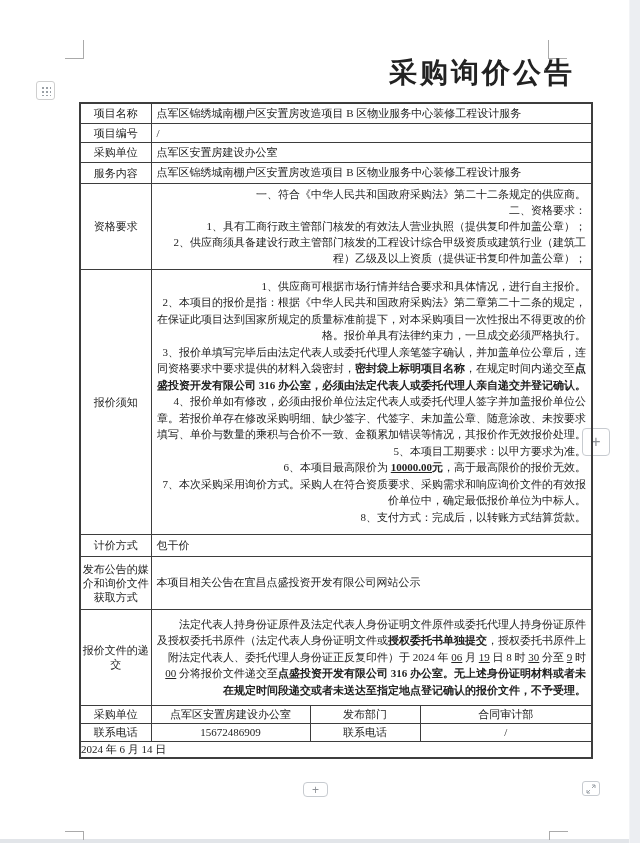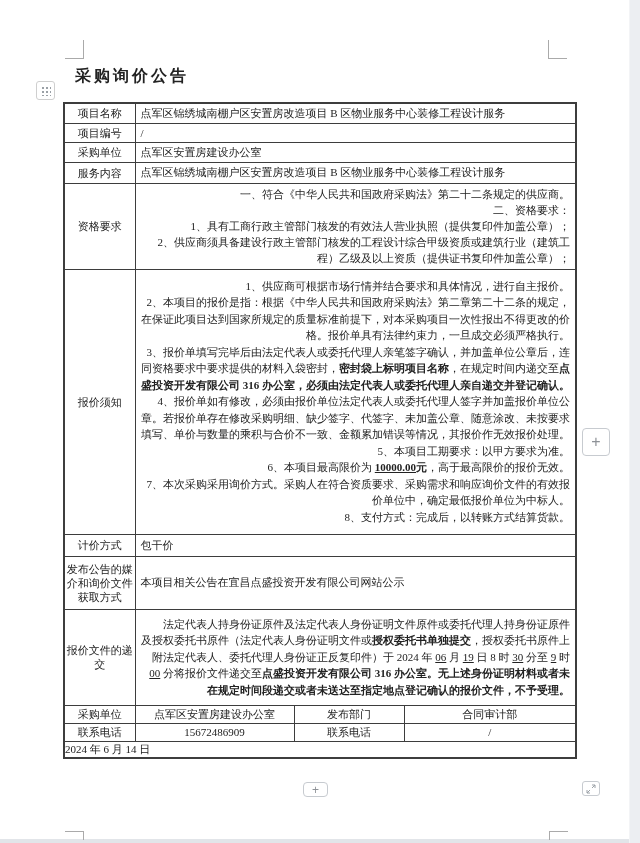--- a/index.html
+++ b/index.html
@@ -32,24 +32,24 @@
     background-size:4px 4px; background-position:0 0; }
   
   .btn { position:absolute; border:1px solid #c7cbd0; border-radius:4px;
     background:#fff; color:#8e9297; display:flex; align-items:center;
     justify-content:center; font-family:"Liberation Sans",sans-serif;
     box-sizing:border-box; cursor:pointer; }
   .btn-col { left:582px; top:428px; width:28px; height:28px; font-size:16px; }
   .btn-row { left:303px; top:782px; width:25px; height:15px; font-size:12px; line-height:1; }
   .btn-expand { left:582px; top:781px; width:18px; height:15px; border-radius:3px; }
   
-  .title { position:absolute; left:63px; top:54px; width:512px; margin:12px;
-    text-align:left; font-size:16px; font-weight:bold; letter-spacing:3px; }
+  .title { position:absolute; left:63px; top:54px; width:512px; margin:0;
+    text-align:right; font-size:28px; font-weight:bold; letter-spacing:3px; }
   
-  .doc-table { position:absolute; left:63px; top:102px; width:512px;
+  .doc-table { position:absolute; left:79px; top:102px; width:512px;
     border-collapse:collapse; table-layout:fixed; font-size:11px;
     border:2px solid #3d3d3d; }
   .doc-table td { border:1px solid #3d3d3d; vertical-align:middle;
     padding:0; overflow:hidden; }
   td.lbl { text-align:center; padding:0 1px; line-height:14px; }
   td.val { padding:1px 5px; }
   td.para { padding:2px 5px; }
   td.ctr { text-align:center; }
   td.date-cell { text-align:left; padding-right:8px; }
   .doc-table p { margin:0; line-height:16.5px; text-align:right;font-family:Liberation Serif, serif; }

